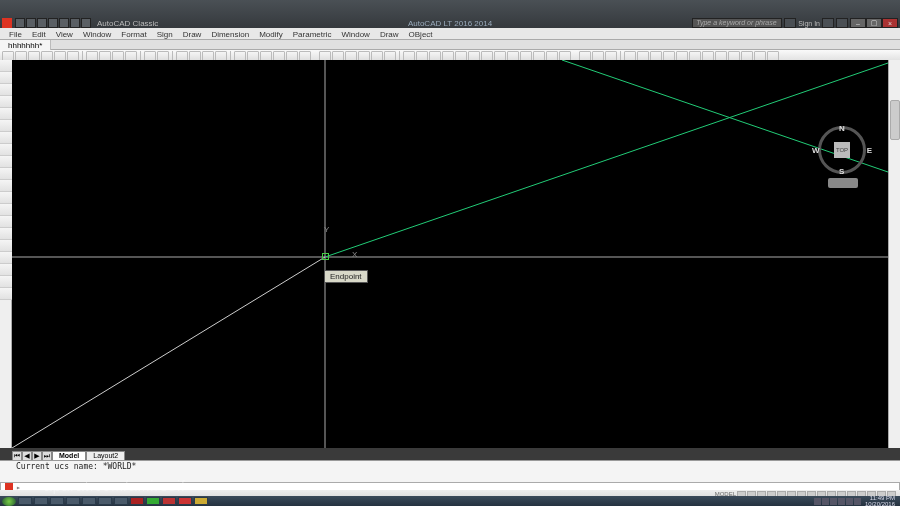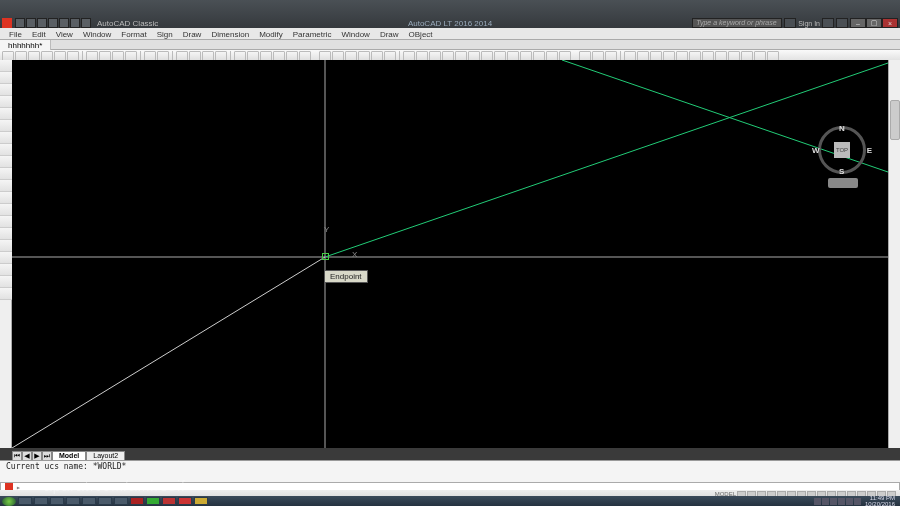--- a/index.html
+++ b/index.html
@@ -63,21 +63,21 @@
 
 
 .layouttabs { position: absolute; left: 12px; bottom: 44px; height: 12px; display: flex; align-items: center; font-size: 7px; }
 .layouttabs .nav { display: flex; }
 .layouttabs .nav .nb { width: 10px; height: 10px; background: #ddd; border: 1px solid #888; display: flex; align-items: center; justify-content: center; }
 .layouttabs .lt { height: 10px; padding: 0 6px; background: #eee; border: 1px solid #888; }
 .layouttabs .lt.active { background: #fff; font-weight: bold; }
 
 
 .cmdarea { position: absolute; left: 0; right: 0; bottom: 22px; height: 24px; background: #f4f4f4; border-top: 1px solid #999; font-family: Consolas, monospace; font-size: 8px; color: #222; padding: 1px 18px 1px 6px; line-height: 1.2; }
-.cmdarea .line { white-space: nowrap; overflow: hidden; }
+.cmdarea .line { white-space: nowrap; overflow: hidden; margin-left: 10px; }
 .cmd-input-row { position: absolute; left: 0; right: 0; bottom: 14px; height: 10px; background: #fff; border: 1px solid #aaa; display: flex; align-items: center; font-family: Consolas, monospace; font-size: 8px; padding: 0 4px; }
 .cmd-input-row .handle { width: 8px; height: 8px; background: #d32; margin-right: 3px; }
 .cmd-input-row .prompt-icon { margin-right: 3px; color: #888; }
 
 
 .statusbar { position: absolute; left: 0; right: 0; bottom: 8px; height: 8px; background: linear-gradient(#eee,#ddd); display: flex; align-items: center; font-size: 6px; padding: 0 4px; gap: 4px; }
 .statusbar .sp { color: #666; }
 .statusbar .right { margin-left: auto; display: flex; gap: 1px; }
 .statusbar .sb { width: 9px; height: 7px; background: #ccc; border: 1px solid #aaa; }
 

